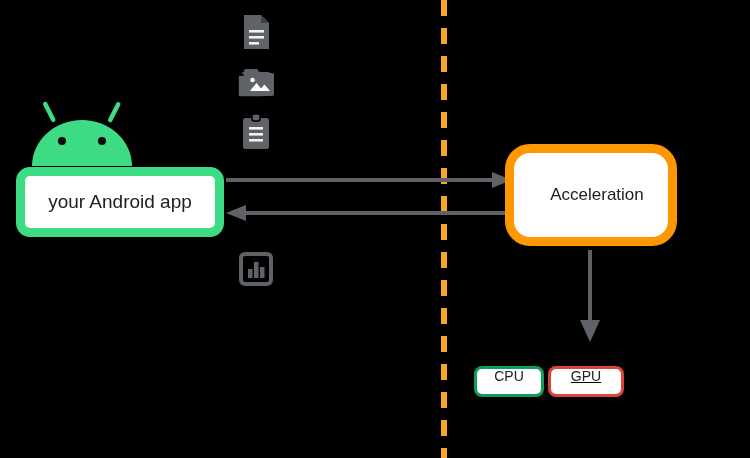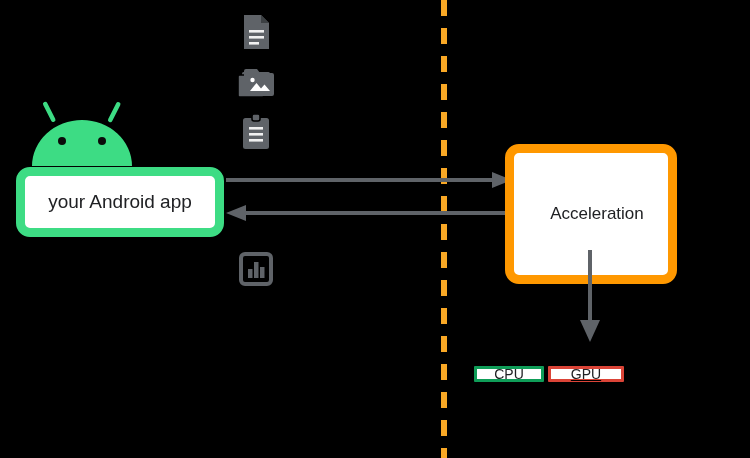--- a/index.html
+++ b/index.html
@@ -73,24 +73,24 @@
     );
     background-size: 6px 28px;
     background-repeat: repeat-y;
   }
 
   
   #api-box {
     left: 505px;
     top: 144px;
     width: 172px;
-    height: 140px;
+    height: 102px;
     background: #FFFFFF;
     border: 9px solid #FF9800;
-    border-radius: 14px;
+    border-radius: 25px;
     box-sizing: border-box;
     display: flex;
     align-items: center;
     justify-content: center;
     text-align: center;
     padding-left: 12px;
   }
   #api-box .label {
     color: #202124;
     font-size: 17px;
@@ -98,27 +98,26 @@
   }
 
   
   .arrow-svg { overflow: visible; }
   #arrow-request  { left: 224px; top: 170px; width: 290px; height: 20px; }
   #arrow-response { left: 224px; top: 203px; width: 290px; height: 20px; }
   #arrow-dispatch { left: 565px; top: 250px; width: 50px; height: 92px; }
 
   
   .chip {
-    height: 16px;
+    height: 31px;
     background: #FFFFFF;
     box-sizing: border-box;
     display: flex;
-    align-items: center;
     justify-content: center;
-    border-radius: 1px;
+    border-radius: 8px;
   }
   .chip .label {
     color: #202124;
     font-size: 14px;
     line-height: 1;
   }
   #chip-cpu {
     left: 474px;
     top: 366px;
     width: 70px;

